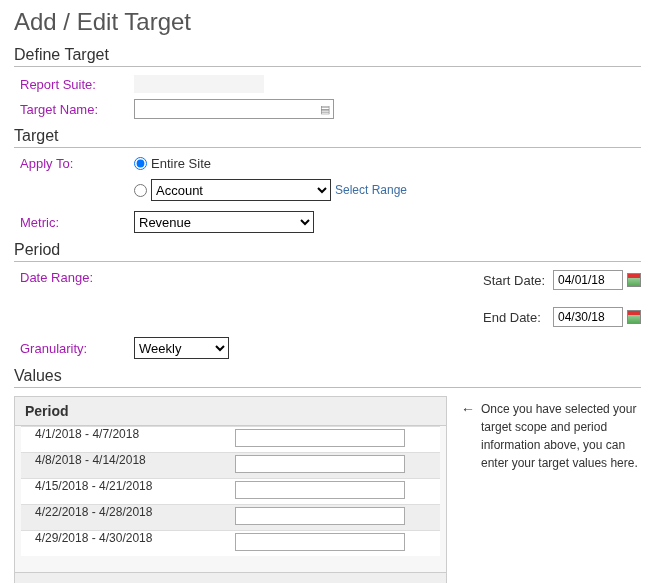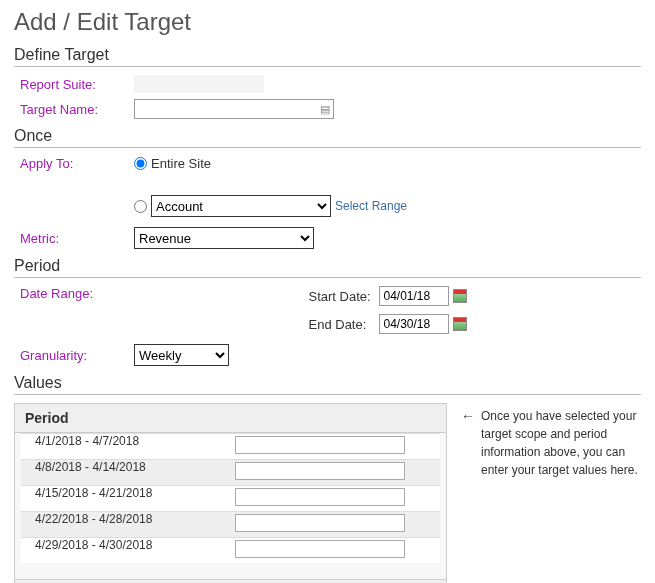--- a/index.html
+++ b/index.html
@@ -177,25 +177,25 @@
 </div>
 
 <div class="row">
   <div class="label-col">Target Name:</div>
   <div class="content-col">
     <input type="text" class="target-name-input" value="" style="">
     <span class="inline-icon-slot">▤</span>
   </div>
 </div>
 
-<div class="section-header">Once</div>
+<div class="section-header">Target</div>
 
 <div class="row" style="align-items:flex-start">
   <div class="label-col">Apply To:</div>
-  <div class="content-col" style="flex-direction:column;align-items:flex-start;gap:20px">
+  <div class="content-col" style="flex-direction:column;align-items:flex-start;gap:4px">
     <div class="radio-row">
       <input type="radio" name="applyto" checked="" style="">
       <span>Entire Site</span>
     </div>
     <div class="radio-row">
       <input type="radio" name="applyto" style="">
       <select class="select-account">
         <option>Account</option>
       </select>
       <span class="link">Select Range</span>
@@ -209,21 +209,21 @@
     <select class="select-metric">
       <option>Revenue</option>
     </select>
   </div>
 </div>
 
 <div class="section-header">Period</div>
 
 <div class="row" style="align-items:flex-start">
   <div class="label-col">Date Range:</div>
-  <div class="content-col" style="flex-direction:column;align-items:center;gap:4px">
+  <div class="content-col" style="flex-direction:column;align-items:flex-end;gap:13px">
     <div class="radio-row">
       <span class="date-label">Start Date:</span>
       <input type="text" class="date-input" value="04/01/18" style="">
       <span class="cal-icon">
           <span class="cal-top"></span>
           <span class="cal-bot"></span>
         </span>
     </div>
     <div class="radio-row">
       <span class="date-label">End Date:</span>

